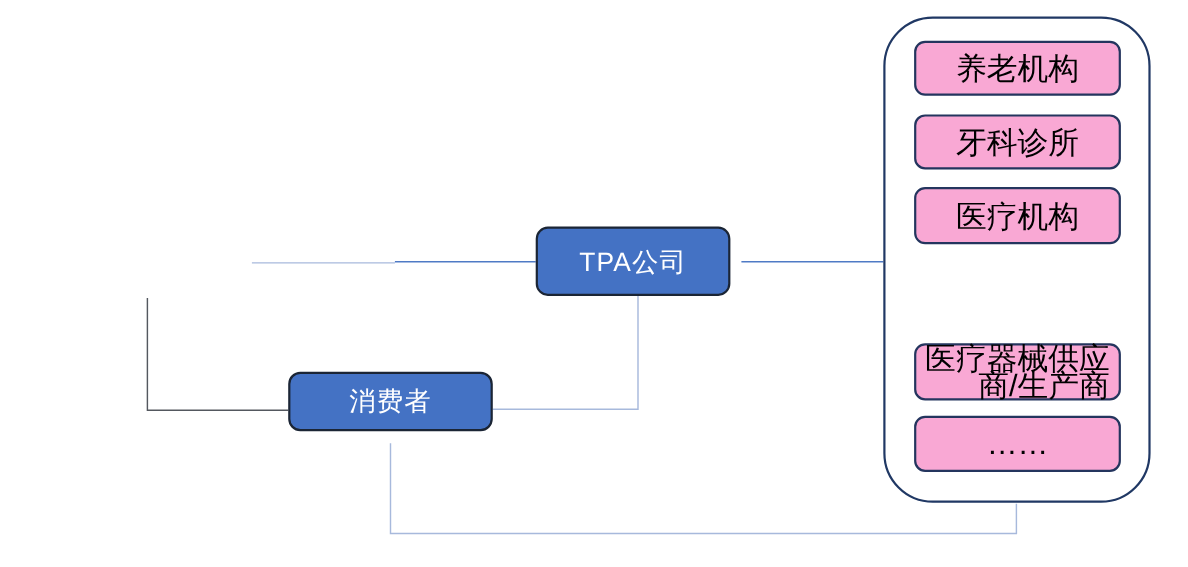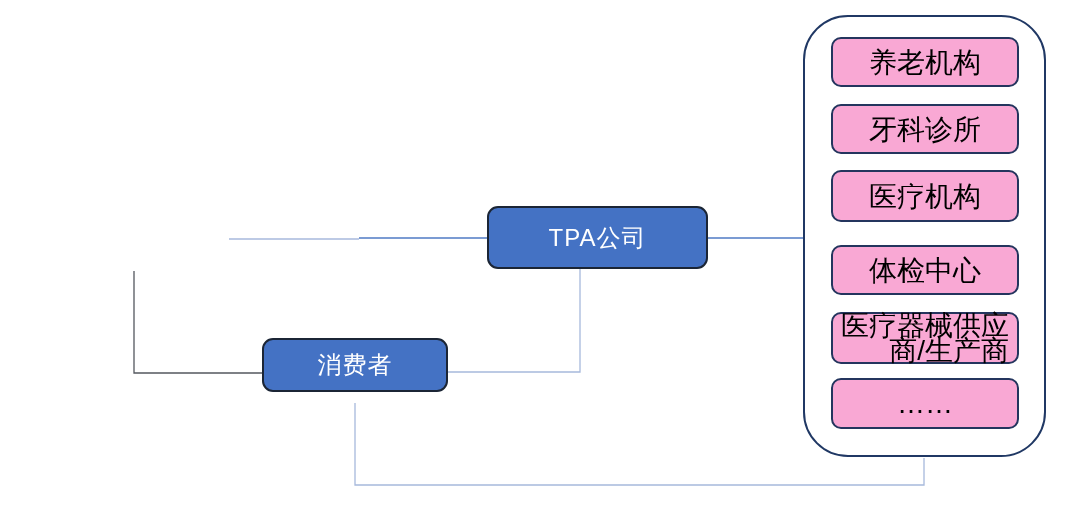--- a/index.html
+++ b/index.html
@@ -30,21 +30,21 @@
     border: 2px solid var(--node-border, #1b2535);
     border-radius: 11px;
     color: var(--node-text, #ffffff);
     font-size: 24px;
     display: flex;
     align-items: center;
     justify-content: center;
     letter-spacing: 1px;
   }
   .node-insurer  { left: 39px;  top: 206px; width: 190px; height: 65px; }
-  .node-tpa      { left: 487px; top: 206px; width: 221px; height: 63px; }
+  .node-tpa      { left: 487px; top: 206px; width: 177px; height: 63px; }
   .node-consumer { left: 262px; top: 338px; width: 186px; height: 54px; }
 
   .panel {
     position: absolute;
     box-sizing: border-box;
     left: 803px;
     top: 15px;
     width: 243px;
     height: 442px;
     background: #ffffff;
@@ -95,19 +95,18 @@
   </div>
 
   <div class="node node-consumer">
     <span>消费者</span>
   </div>
 
   <div class="panel">
     <div class="panel-item item-0">养老机构</div>
     <div class="panel-item item-1">牙科诊所</div>
     <div class="panel-item item-2">医疗机构</div>
-    <div class="panel-item item-3">体检中心</div>
     <div class="panel-item item-4">医疗器械供应
 商/生产商</div>
     <div class="panel-item item-5">……</div>
   </div>
 
 </div>
 
 </body></html>

